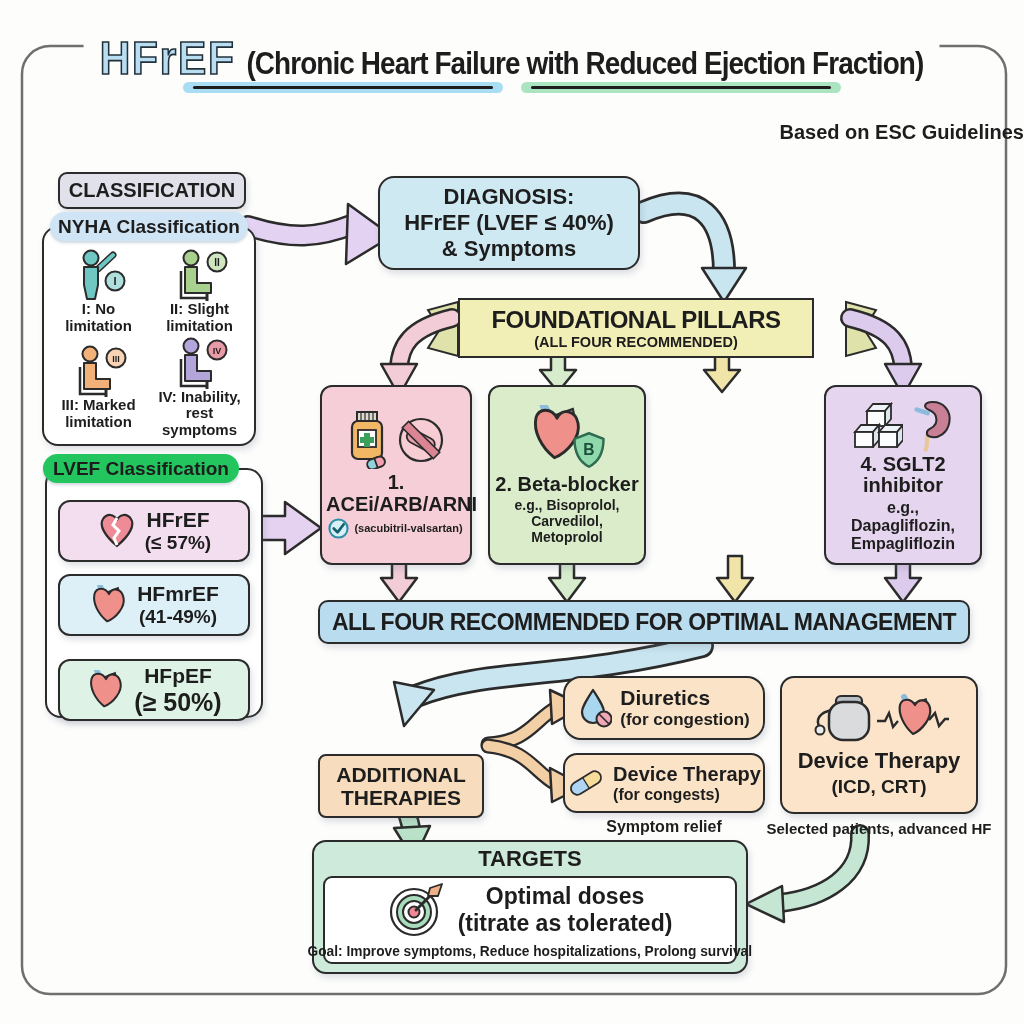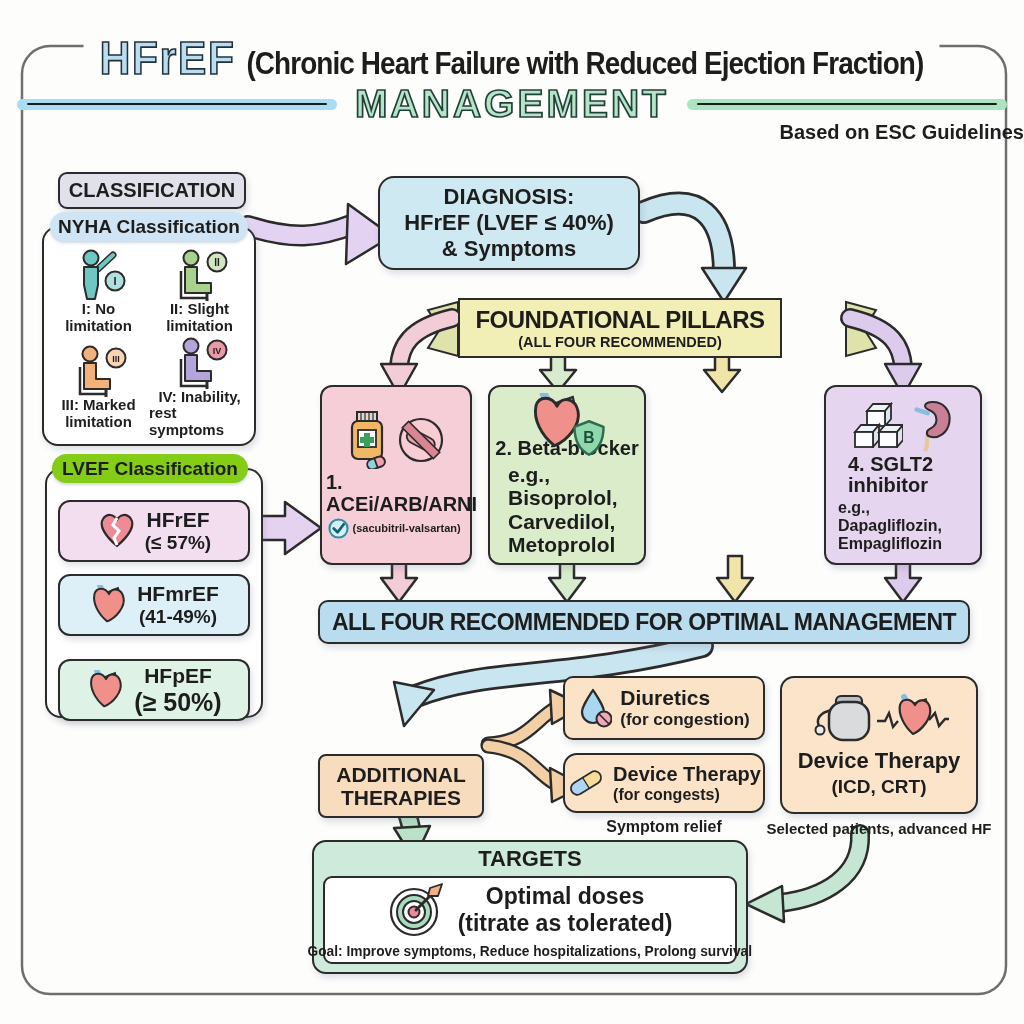--- a/index.html
+++ b/index.html
@@ -1,20 +1,20 @@
 <!DOCTYPE html>
 <html><head>
 <meta charset="utf-8">
 <style>
   html,body{margin:0;padding:0;background:#ffffff;}
   #page{position:relative;width:1024px;height:1024px;background:#fdfdfc;overflow:hidden;
         font-family:"Liberation Sans","DejaVu Sans",sans-serif;font-weight:bold;color:#1d1d1d;}
   .abs{position:absolute;box-sizing:border-box;}
   .box{border:2.5px solid #2b2b2b;border-radius:14px;box-shadow:2px 4px 6px rgba(110,120,140,.22);}
-  .flexc{display:flex;flex-direction:column;align-items:center;justify-content:center;}
+  .flexc{display:flex;flex-direction:column;align-items:center;justify-content:center;text-align:center;}
   .flexr{display:flex;flex-direction:row;align-items:center;justify-content:center;}
   .bubble{color:#b9ddf1;-webkit-text-stroke:1.7px #22303a;letter-spacing:2px;}
   .bubbleg{color:#b5e5c6;-webkit-text-stroke:1.7px #22403a;letter-spacing:3px;}
   .pillname{font-size:20px;line-height:1.08;}
   .pillnote{font-size:11px;line-height:1.12;font-weight:bold;}
   .hdrpill{background:#cfe4f4;border-radius:15px;box-shadow:0 2px 3px rgba(120,140,160,.35);
            display:flex;align-items:center;justify-content:center;font-size:19px;z-index:4;}
   .celllbl{font-size:15px;line-height:1.12;}
   svg{display:block;}
   text{font-family:"Liberation Sans","DejaVu Sans",sans-serif;font-weight:bold;}
@@ -110,21 +110,20 @@
   <div class="abs" style="left:0;right:0;top:26px;text-align:center;z-index:3;">
     <span style="display:inline-flex;align-items:baseline;gap:12px;background:#fdfdfc;padding:4px 18px;white-space:nowrap;transform:scaleX(.9);transform-origin:center;">
       <span class="bubble" style="font-size:47px;">HFrEF</span>
       <span style="font-size:31px;letter-spacing:-1px;">(Chronic Heart Failure with Reduced Ejection Fraction)</span>
     </span>
   </div>
   <div class="abs flexr" style="left:0;right:0;top:82px;gap:18px;z-index:3;">
     <span style="width:320px;height:11px;background:#a9ddf3;border-radius:6px;display:flex;align-items:center;">
         <span style="display:block;height:2.5px;background:#1d1d1d;width:94%;margin:0 auto;border-radius:2px;"></span>
       </span>
-    <span class="bubbleg" style="font-size:39px;">MANAGEMENT</span>
     <span style="width:320px;height:11px;background:#abe4c0;border-radius:6px;display:flex;align-items:center;">
         <span style="display:block;height:2.5px;background:#1d1d1d;width:94%;margin:0 auto;border-radius:2px;"></span>
       </span>
   </div>
   <div class="abs" style="left:0;right:0;top:121px;text-align:right;font-size:20px;z-index:3;">Based on ESC Guidelines</div>
 
   <div class="abs box flexc" style="left:58px;top:172px;width:188px;height:37px;background:#e0e1ea;border-radius:9px;font-size:20px;z-index:2;">CLASSIFICATION</div>
 
   <div class="abs box" style="left:42px;top:226px;width:214px;height:220px;background:#fff;border-radius:16px;z-index:2;"></div>
   <div class="abs hdrpill" style="left:50px;top:212px;width:198px;height:29px;z-index:4;">NYHA Classification</div>
@@ -173,21 +172,21 @@
         <path d="M36,44 V52" stroke="#2b2b2b" stroke-width="3"></path>
         <circle cx="46" cy="13" r="9.5" fill="#e89aa6" stroke="#2b2b2b" stroke-width="2"></circle>
         <text x="46" y="17" text-anchor="middle" font-size="9" fill="#1d1d1d">IV</text>
       </svg>
       <div class="celllbl">IV: Inability,</div>
       <div class="celllbl">rest symptoms</div>
     </div>
   </div>
 
   <div class="abs box" style="left:45px;top:468px;width:218px;height:250px;background:#fff;border-radius:16px;z-index:2;"></div>
-  <div class="abs hdrpill" style="left:52px;top:454px;width:196px;height:29px;background:#84cc16;z-index:4;">LVEF Classification</div>
+  <div class="abs hdrpill" style="left:43px;top:454px;width:196px;height:29px;background:#22c55e;z-index:4;">LVEF Classification</div>
   <div class="abs box flexr" style="left:58px;top:500px;width:192px;height:62px;background:#f3def0;border-width:2px;border-radius:12px;gap:8px;z-index:3;">
     <svg width="40" height="38" viewBox="0 0 40 38">
       <path d="M20,34 C7,23 2,13 6,7 C10,1 17,2 20,8 C23,2 30,1 34,7 C38,13 33,23 20,34 Z" fill="#ef8b96" stroke="#2b2b2b" stroke-width="2.2" stroke-linejoin="round"></path>
       <polyline points="20,6 16,13 22,19 17,26 20,33" fill="none" stroke="#ffffff" stroke-width="3"></polyline>
     </svg>
     <div class="flexc">
         <div style="font-size:21px;">HFrEF</div>
     <div style="font-size:19px;">(≤ 57%)</div>
       </div>
   </div>
@@ -213,21 +212,21 @@
     <div style="font-size:25px;">(≥ 50%)</div>
       </div>
   </div>
 
   <div class="abs box flexc" style="left:378px;top:176px;width:262px;height:94px;background:#cfe9f2;border-radius:16px;font-size:22px;line-height:1.18;z-index:2;">
     <div>DIAGNOSIS:</div>
     <div>HFrEF (LVEF ≤ 40%)</div>
     <div>&amp; Symptoms</div>
   </div>
 
-  <div class="abs flexc" style="left:458px;top:298px;width:324px;height:60px;background:#f1eeb6;border:2.5px solid #2b2b2b;z-index:2;">
+  <div class="abs flexc" style="left:458px;top:298px;width:356px;height:60px;background:#f1eeb6;border:2.5px solid #2b2b2b;z-index:2;">
     <div style="font-size:24px;letter-spacing:-0.5px;">FOUNDATIONAL PILLARS</div>
     <div style="font-size:14.5px;">(ALL FOUR RECOMMENDED)</div>
   </div>
 
   <div class="abs box flexc" style="left:320px;top:385px;width:152px;height:180px;background:#f6ced8;border-radius:12px;padding:6px 4px;gap:3px;z-index:2;">
     <div class="flexr" style="gap:8px;">
       <svg width="42" height="58" viewBox="0 0 42 58">
         <rect x="11" y="1" width="20" height="9" fill="#ded9cf" stroke="#2b2b2b" stroke-width="2"></rect>
         <path d="M15,2 V9 M19,2 V9 M23,2 V9 M27,2 V9" stroke="#2b2b2b" stroke-width="1.2"></path>
         <rect x="6" y="10" width="30" height="38" rx="6" fill="#f2b765" stroke="#2b2b2b" stroke-width="2.2"></rect>
@@ -262,21 +261,21 @@
         <path d="M16,8 L12,1" stroke="#8bbbdd" stroke-width="6" stroke-linecap="round"></path>
         <path d="M20,8 L34,3 L36,12 Z" fill="#8bbbdd" stroke="#2b2b2b" stroke-width="1.6"></path>
         <path d="M22,10 C18,2 8,2 6,10 C4,20 10,32 20,40 C30,36 40,24 38,14 C36,4 26,2 22,10 Z" fill="#f0908a" stroke="#2b2b2b" stroke-width="2.2" stroke-linejoin="round"></path>
       </svg>
       <svg style="position:absolute;left:44px;top:26px;" width="34" height="38" viewBox="0 0 30 34">
         <path d="M15,2 L28,7 C28,20 23,28 15,32 C7,28 2,20 2,7 Z" fill="#8fd8ac" stroke="#2e6b4f" stroke-width="2.2" stroke-linejoin="round"></path>
         <text x="15" y="21.5" text-anchor="middle" font-size="14" fill="#1d4d38">B</text>
       </svg>
     </div>
     <div class="pillname">2. Beta-blocker</div>
-    <div class="pillnote" style="width:118px;font-size:21px;">e.g., Bisoprolol, Carvedilol, Metoprolol</div>
+    <div class="pillnote" style="width:118px;font-size:14px;">e.g., Bisoprolol, Carvedilol, Metoprolol</div>
   </div>
 
 
   <div class="abs box flexc" style="left:824px;top:385px;width:158px;height:180px;background:#e5d5ef;border-radius:12px;padding:6px 4px;gap:2px;z-index:2;">
     <div class="flexr" style="gap:10px;">
       <svg width="50" height="46" viewBox="0 0 50 46">
         <g transform="translate(14,0)">
             <path d="M0,9 L6,2 L24,2 L18,9 Z" fill="#eef3f7" stroke="#2b2b2b" stroke-width="1.8"></path>
             <path d="M18,9 L24,2 L24,17 L18,24 Z" fill="#dde6ee" stroke="#2b2b2b" stroke-width="1.8"></path>
             <rect x="0" y="9" width="18" height="15" fill="#fbfdff" stroke="#2b2b2b" stroke-width="1.8"></rect>
@@ -302,21 +301,21 @@
     <div class="pillnote" style="width:130px;font-size:16px;">e.g., Dapagliflozin, Empagliflozin</div>
   </div>
 
   <div class="abs box flexc" style="left:318px;top:600px;width:652px;height:44px;background:#badcef;border-radius:10px;font-size:23px;letter-spacing:-0.5px;z-index:2;">ALL FOUR RECOMMENDED FOR OPTIMAL MANAGEMENT</div>
 
   <div class="abs box flexc" style="left:318px;top:754px;width:166px;height:64px;background:#f7ddbd;border-radius:8px;font-size:21px;line-height:1.1;z-index:2;">
     <div>ADDITIONAL</div>
     <div>THERAPIES</div>
   </div>
 
-  <div class="abs box flexr" style="left:563px;top:676px;width:202px;height:64px;background:#fbe3c8;border-radius:10px;gap:8px;z-index:2;">
+  <div class="abs box flexr" style="left:563px;top:676px;width:202px;height:64px;background:#fbe3c8;border-radius:18px;gap:8px;z-index:2;">
     <svg width="34" height="40" viewBox="0 0 34 40">
       <path d="M15,2 C22,13 26,19 26,24 a11,11 0 1 1 -22,0 C4,19 8,13 15,2 Z" fill="#a9d7f0" stroke="#2b2b2b" stroke-width="2.2" stroke-linejoin="round"></path>
       <circle cx="26" cy="31" r="7.5" fill="#f0a7b6" stroke="#2b2b2b" stroke-width="2"></circle>
       <path d="M21,26 L31,36" stroke="#2b2b2b" stroke-width="1.6"></path>
     </svg>
     <div class="flexc" style="align-items:flex-start;text-align:left;">
       <div style="font-size:21px;">Diuretics</div>
       <div style="font-size:17px;">(for congestion)</div>
     </div>
   </div>

